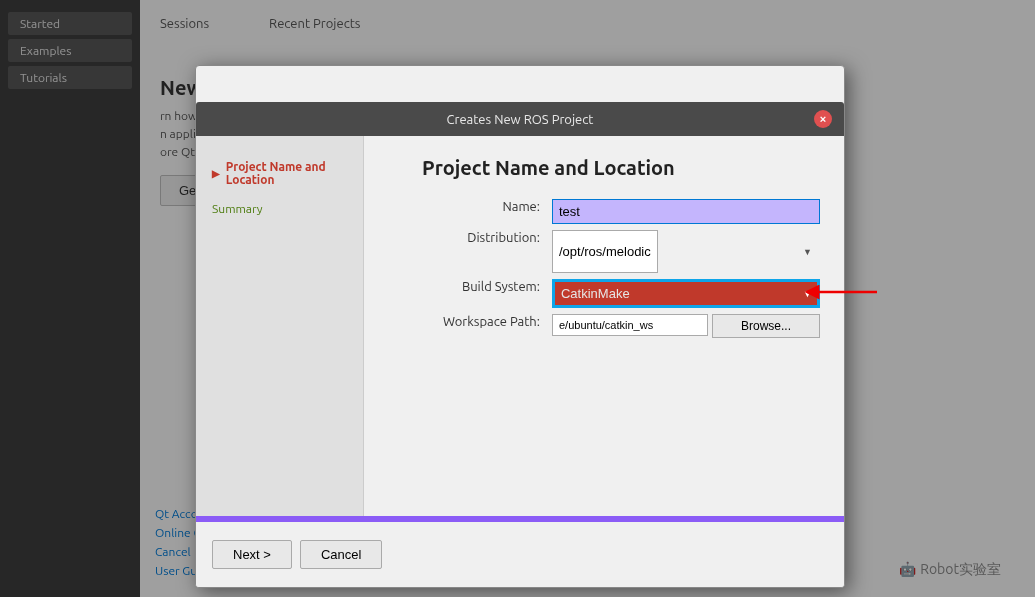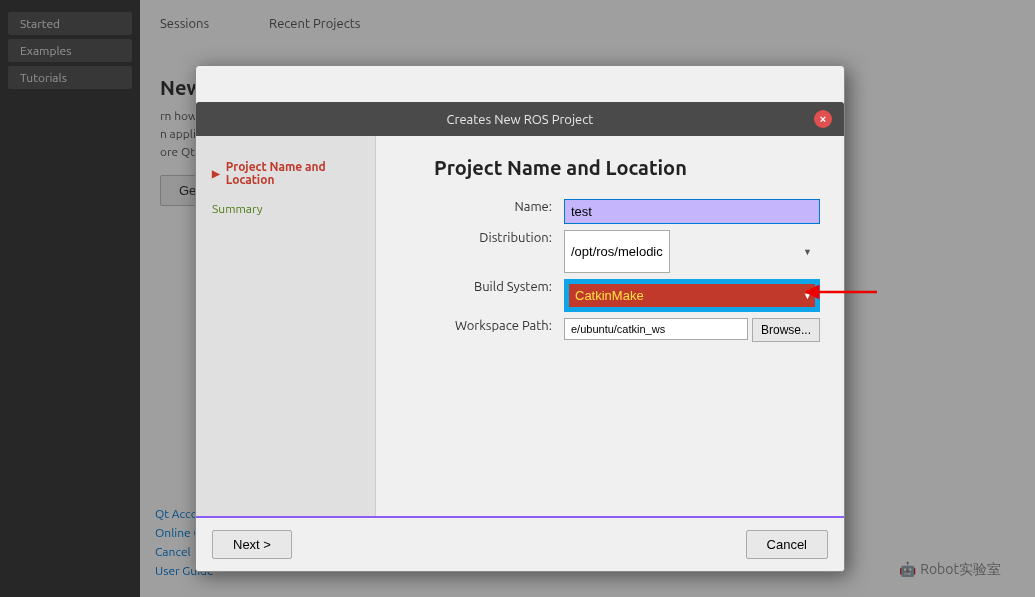--- a/index.html
+++ b/index.html
@@ -295,50 +295,50 @@
       transform: translateY(-50%);
       font-size: 9px;
       color: #fff;
       pointer-events: none;
     }
 
     .build-select {
       width: 100%;
       padding: 4px 6px;
       font-size: 13px;
-      border: 5px solid #0ea5e9;
+      border: 3px solid #0ea5e9;
       background: #c0392b;
-      color: #fde047;
+      color: #e5e5e5;
       appearance: none;
       -webkit-appearance: none;
     }
 
     .workspace-input {
       flex: 1;
       padding: 4px 6px;
       font-size: 11px;
       border: 1px solid #aaa;
       background: white;
     }
 
     .browse-btn {
-      padding: 4px 8px;
+      padding: 4px 28px;
       font-size: 12px;
       border: 1px solid #aaa;
       background: #e8e8e8;
       cursor: pointer;
       margin-left: 4px;
     }
 
     
     .dialog-footer {
-      border-top: 2px solid #8b5cf6;
-      padding: 12px 16px;
-      display: flex;
-      justify-content: space-between;
+      border-top: 6px solid #8b5cf6;
+      padding: 18px 16px;
+      display: flex;
+      justify-content: flex-start;
       gap: 8px;
       background: #f0f0f0;
       border-radius: 0 0 3px 3px;
     }
 
     .footer-btn {
       padding: 6px 20px;
       font-size: 13px;
       border: 1px solid #aaa;
       background: #e8e8e8;

